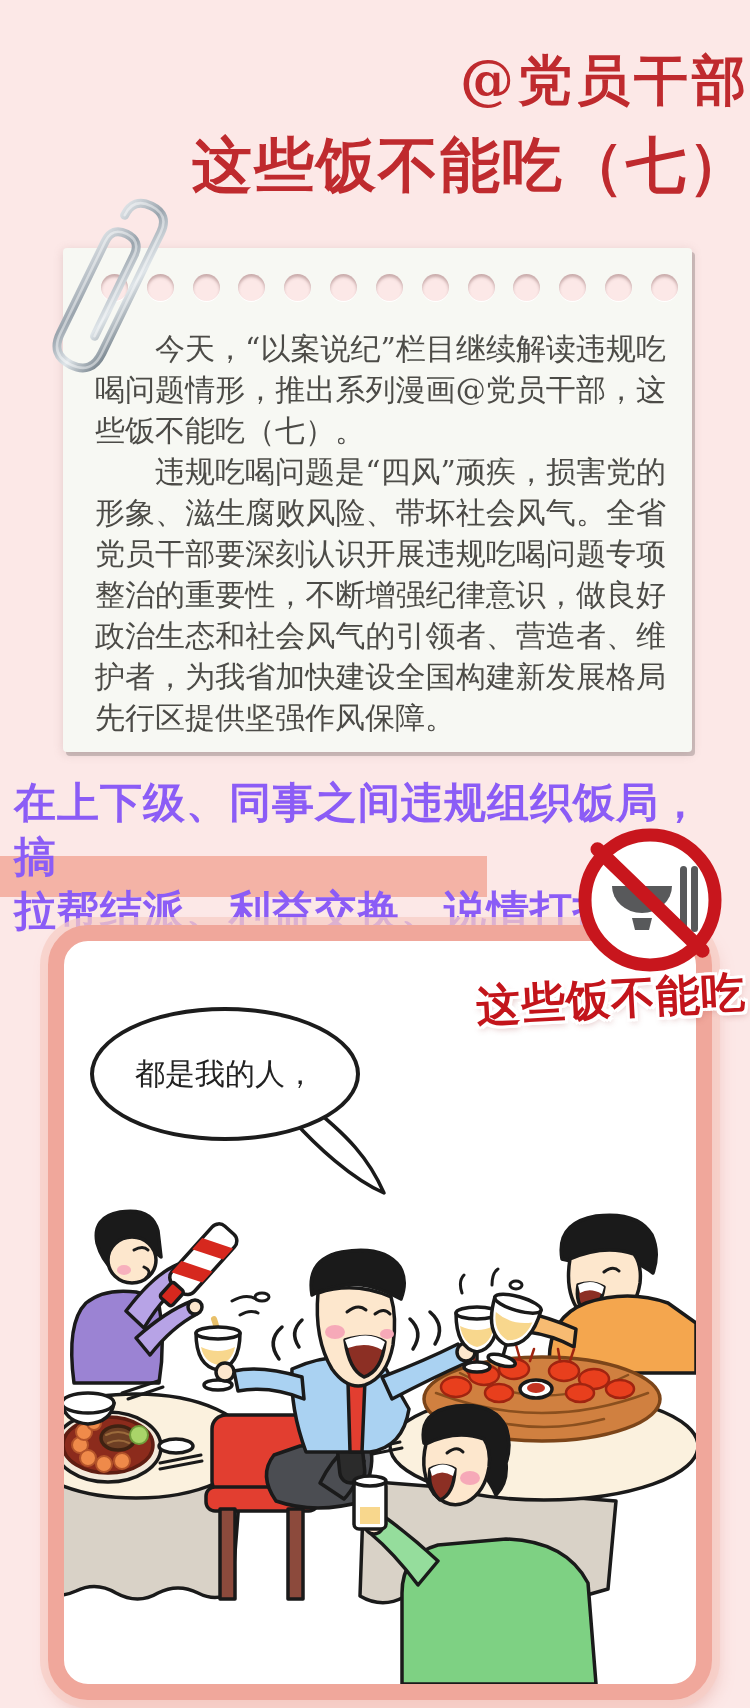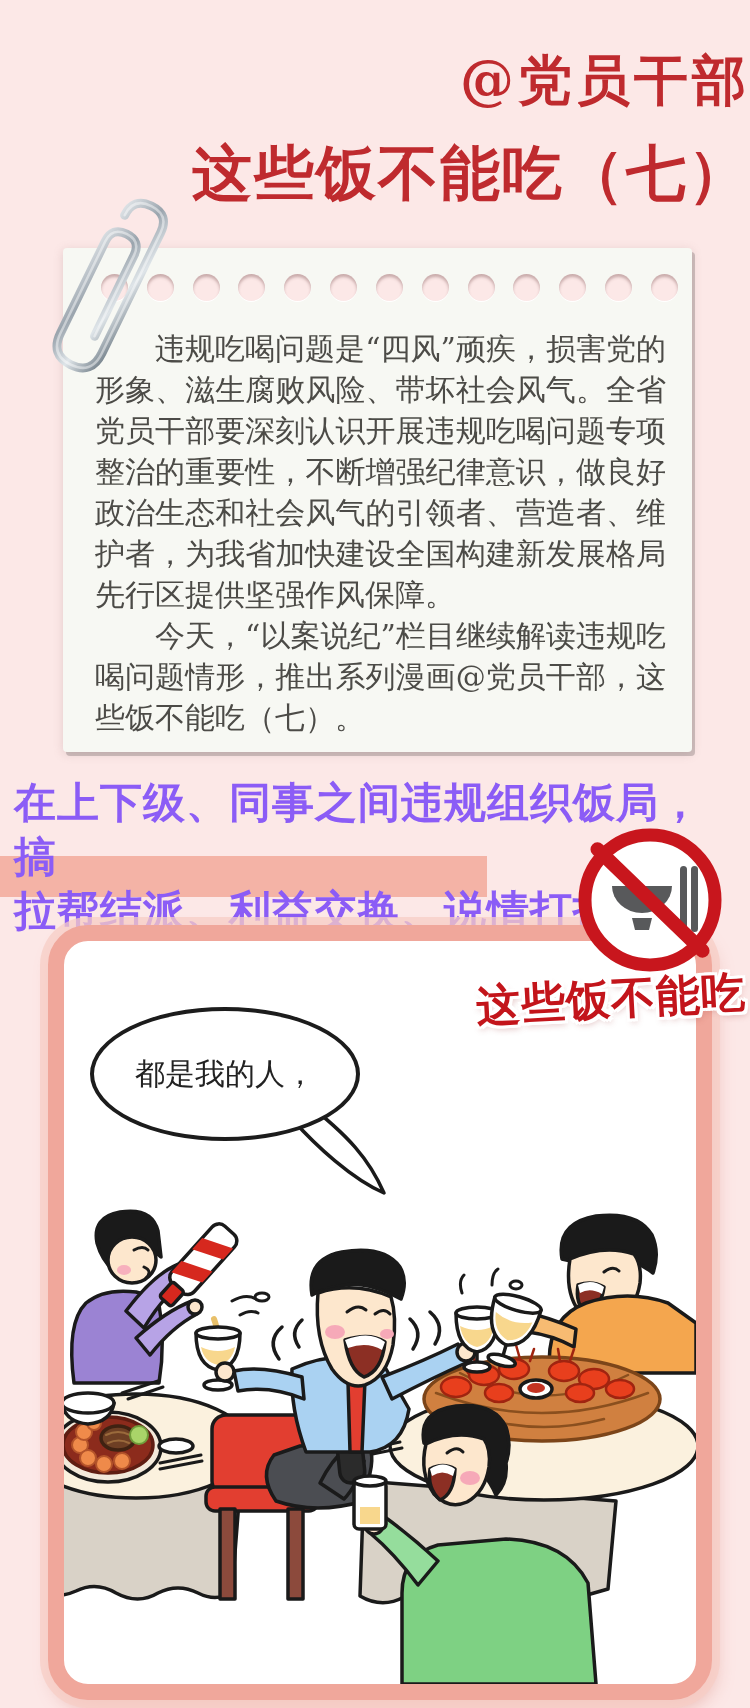--- a/index.html
+++ b/index.html
@@ -3,21 +3,21 @@
 <meta charset="utf-8">
 <style>
   html,body{margin:0;padding:0;}
   body{width:750px;height:1708px;position:relative;overflow:hidden;
        background:#fce8e7;font-family:"Liberation Sans",sans-serif;}
 
   
   .title{position:absolute;top:48px;left:0;width:750px;text-align:right;
          color:#bf2a2e;font-family:"DejaVu Serif",serif;font-weight:bold;line-height:1.2;}
   .title .t1{font-size:54px;letter-spacing:4px;}
-  .title .t2{font-size:60px;letter-spacing:2px;margin-top:24px;}
+  .title .t2{font-size:60px;letter-spacing:2px;margin-top:16px;}
 
   
   .notepad{position:absolute;left:63px;top:248px;width:629px;height:504px;
            background:#f7f8f3;border-radius:4px;
            box-shadow:3px 4px 0 rgba(120,110,110,.35),0 2px 10px rgba(150,120,120,.25);}
   .holes{position:absolute;top:26px;left:38px;right:14px;display:flex;justify-content:space-between;}
   .hole{width:27px;height:27px;border-radius:50%;background:#fce8e7;
         box-shadow:inset 0 3px 3px rgba(140,100,100,.45),0 1px 0 #ffffff;}
   .note-text{position:absolute;left:32px;right:26px;top:80px;
              font-family:"DejaVu Serif",serif;color:#4c4b47;
@@ -74,22 +74,22 @@
       <div class="hole"></div>
     <div class="hole"></div>
       <div class="hole"></div>
     <div class="hole"></div>
       <div class="hole"></div>
     <div class="hole"></div>
       <div class="hole"></div>
     <div class="hole"></div>
   </div>
   <div class="note-text">
+    <p>今天，“以案说纪”栏目继续解读违规吃喝问题情形，推出系列漫画@党员干部，这些饭不能吃（七）。</p>
     <p>违规吃喝问题是“四风”顽疾，损害党的形象、滋生腐败风险、带坏社会风气。全省党员干部要深刻认识开展违规吃喝问题专项整治的重要性，不断增强纪律意识，做良好政治生态和社会风气的引领者、营造者、维护者，为我省加快建设全国构建新发展格局先行区提供坚强作风保障。</p>
-    <p>今天，“以案说纪”栏目继续解读违规吃喝问题情形，推出系列漫画@党员干部，这些饭不能吃（七）。</p>
   </div>
 </div>
 
 <svg class="clip" viewBox="0 0 120 210">
   <defs>
     <linearGradient id="mg" x1="0" y1="0" x2="1" y2="1">
       <stop offset="0" stop-color="#e8ecef"></stop>
         <stop offset="0.4" stop-color="#9aa4ad"></stop>
       <stop offset="0.7" stop-color="#dfe5e9"></stop>
         <stop offset="1" stop-color="#7b8790"></stop>

